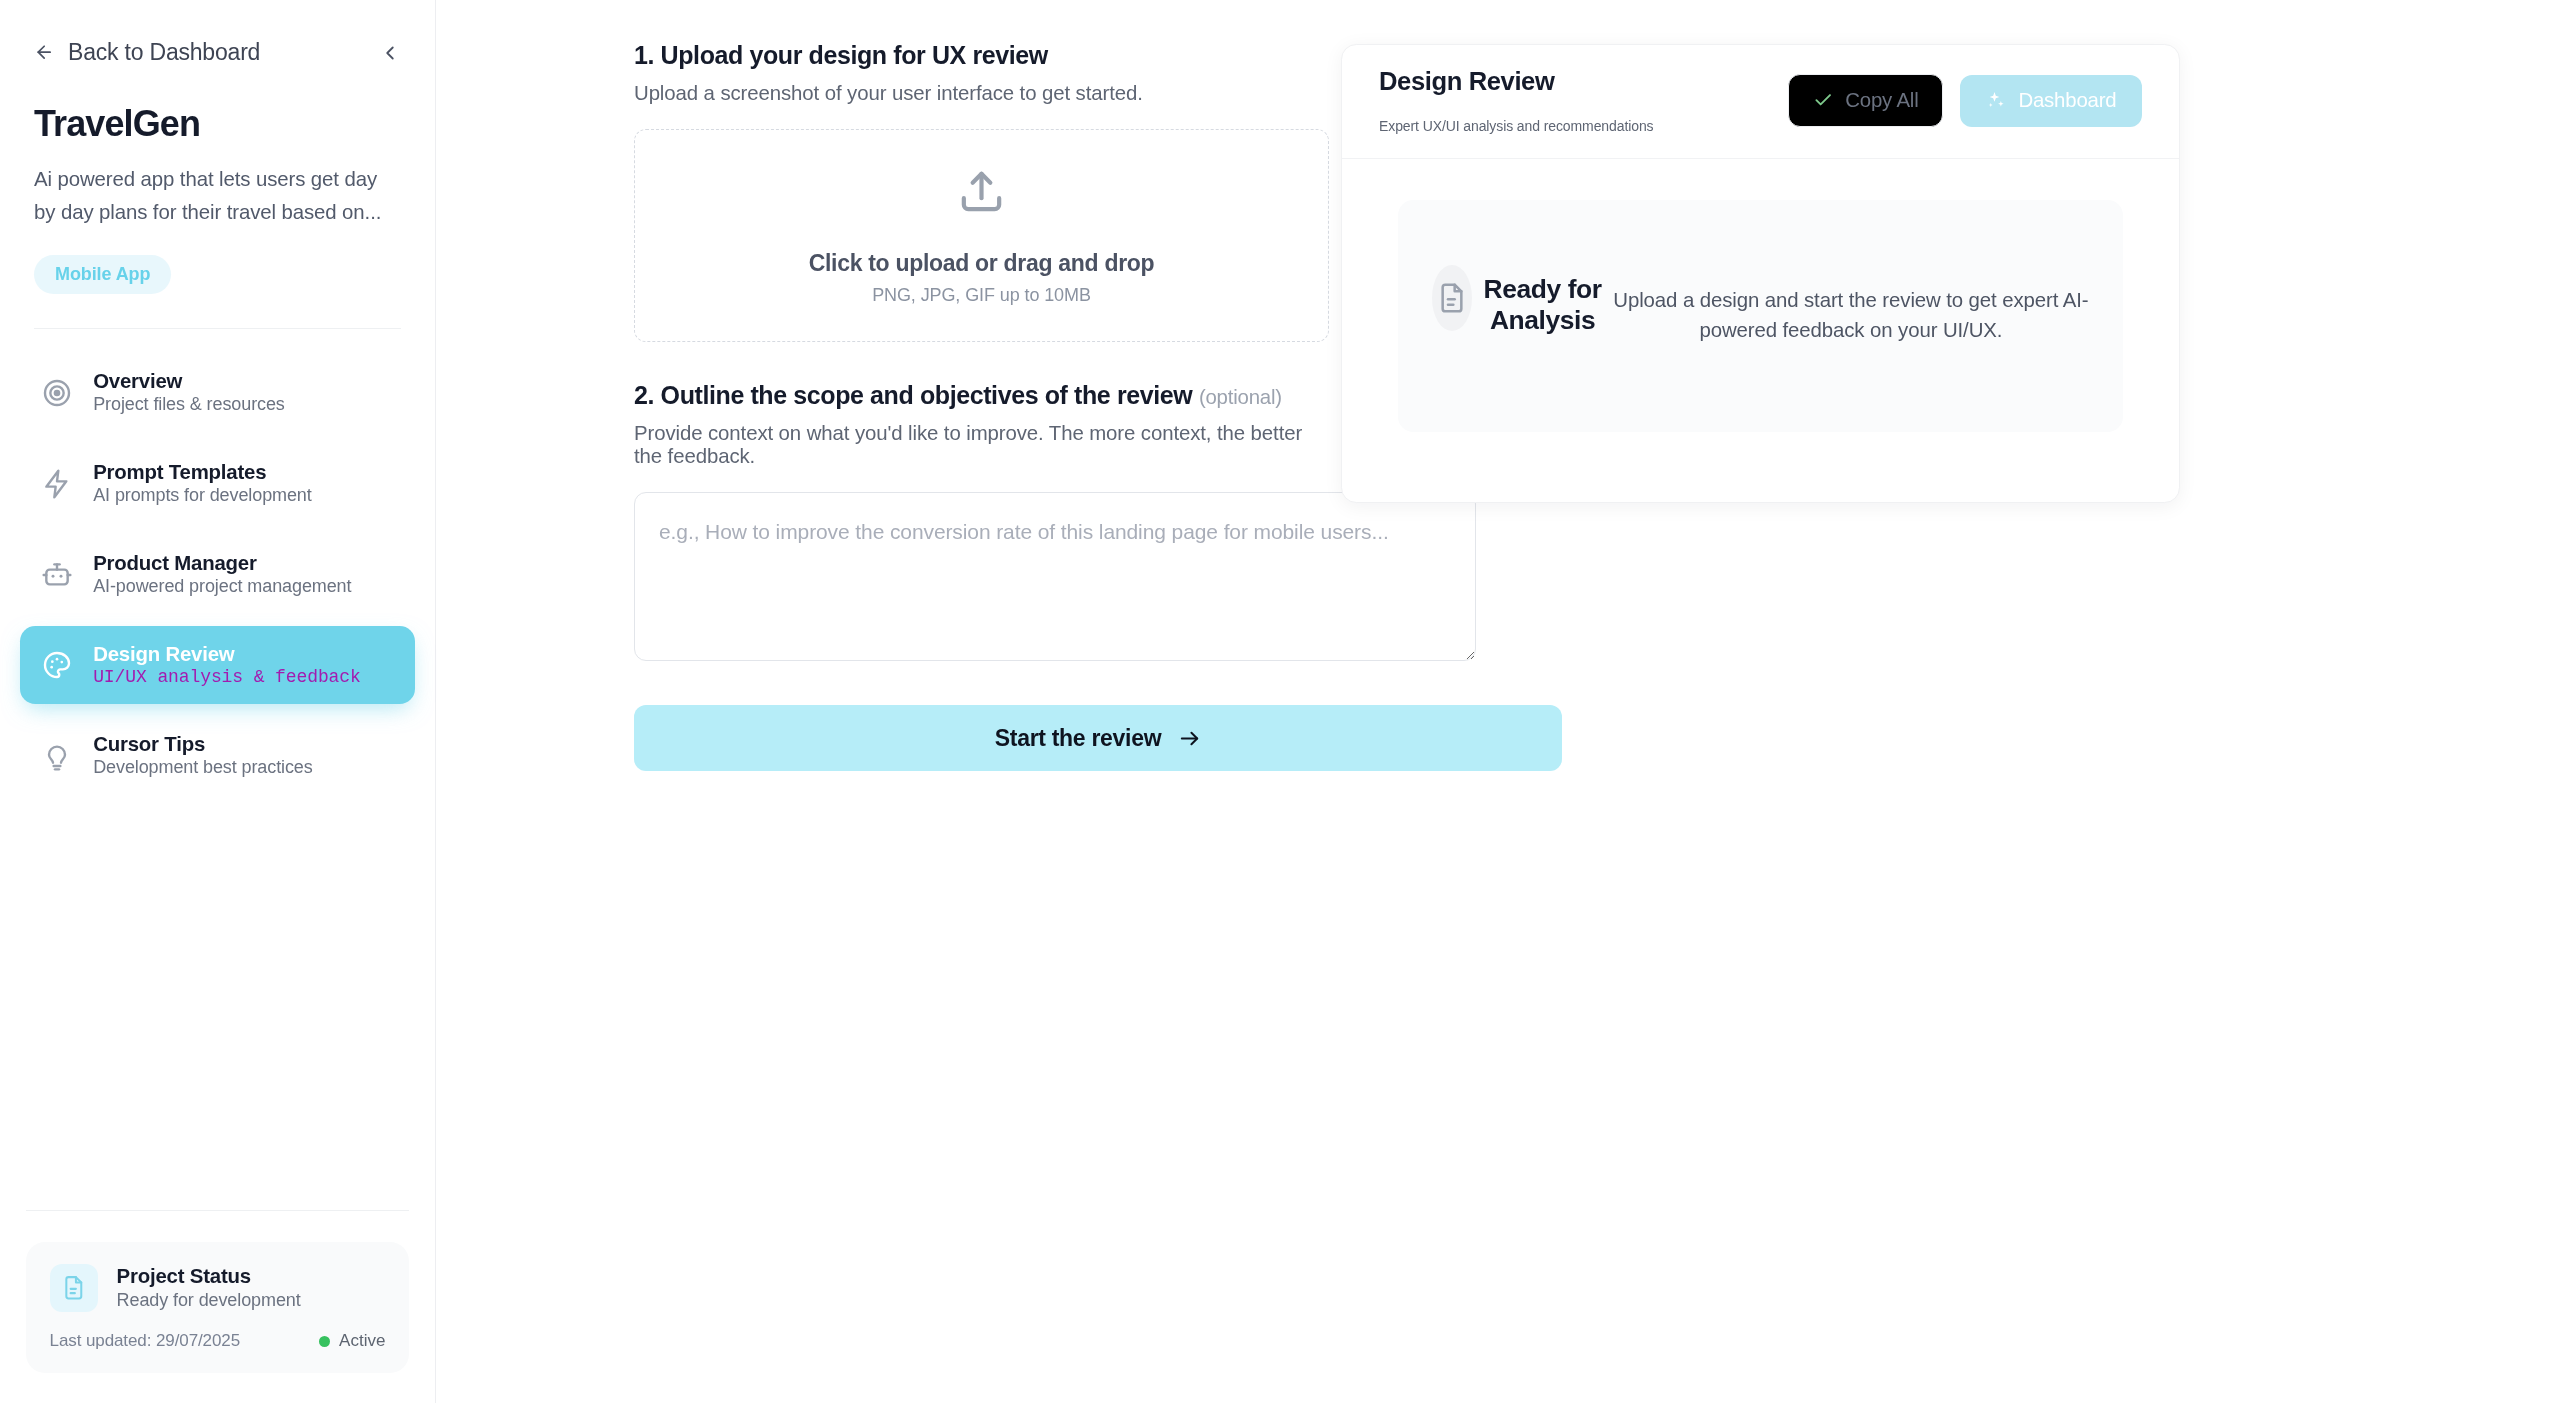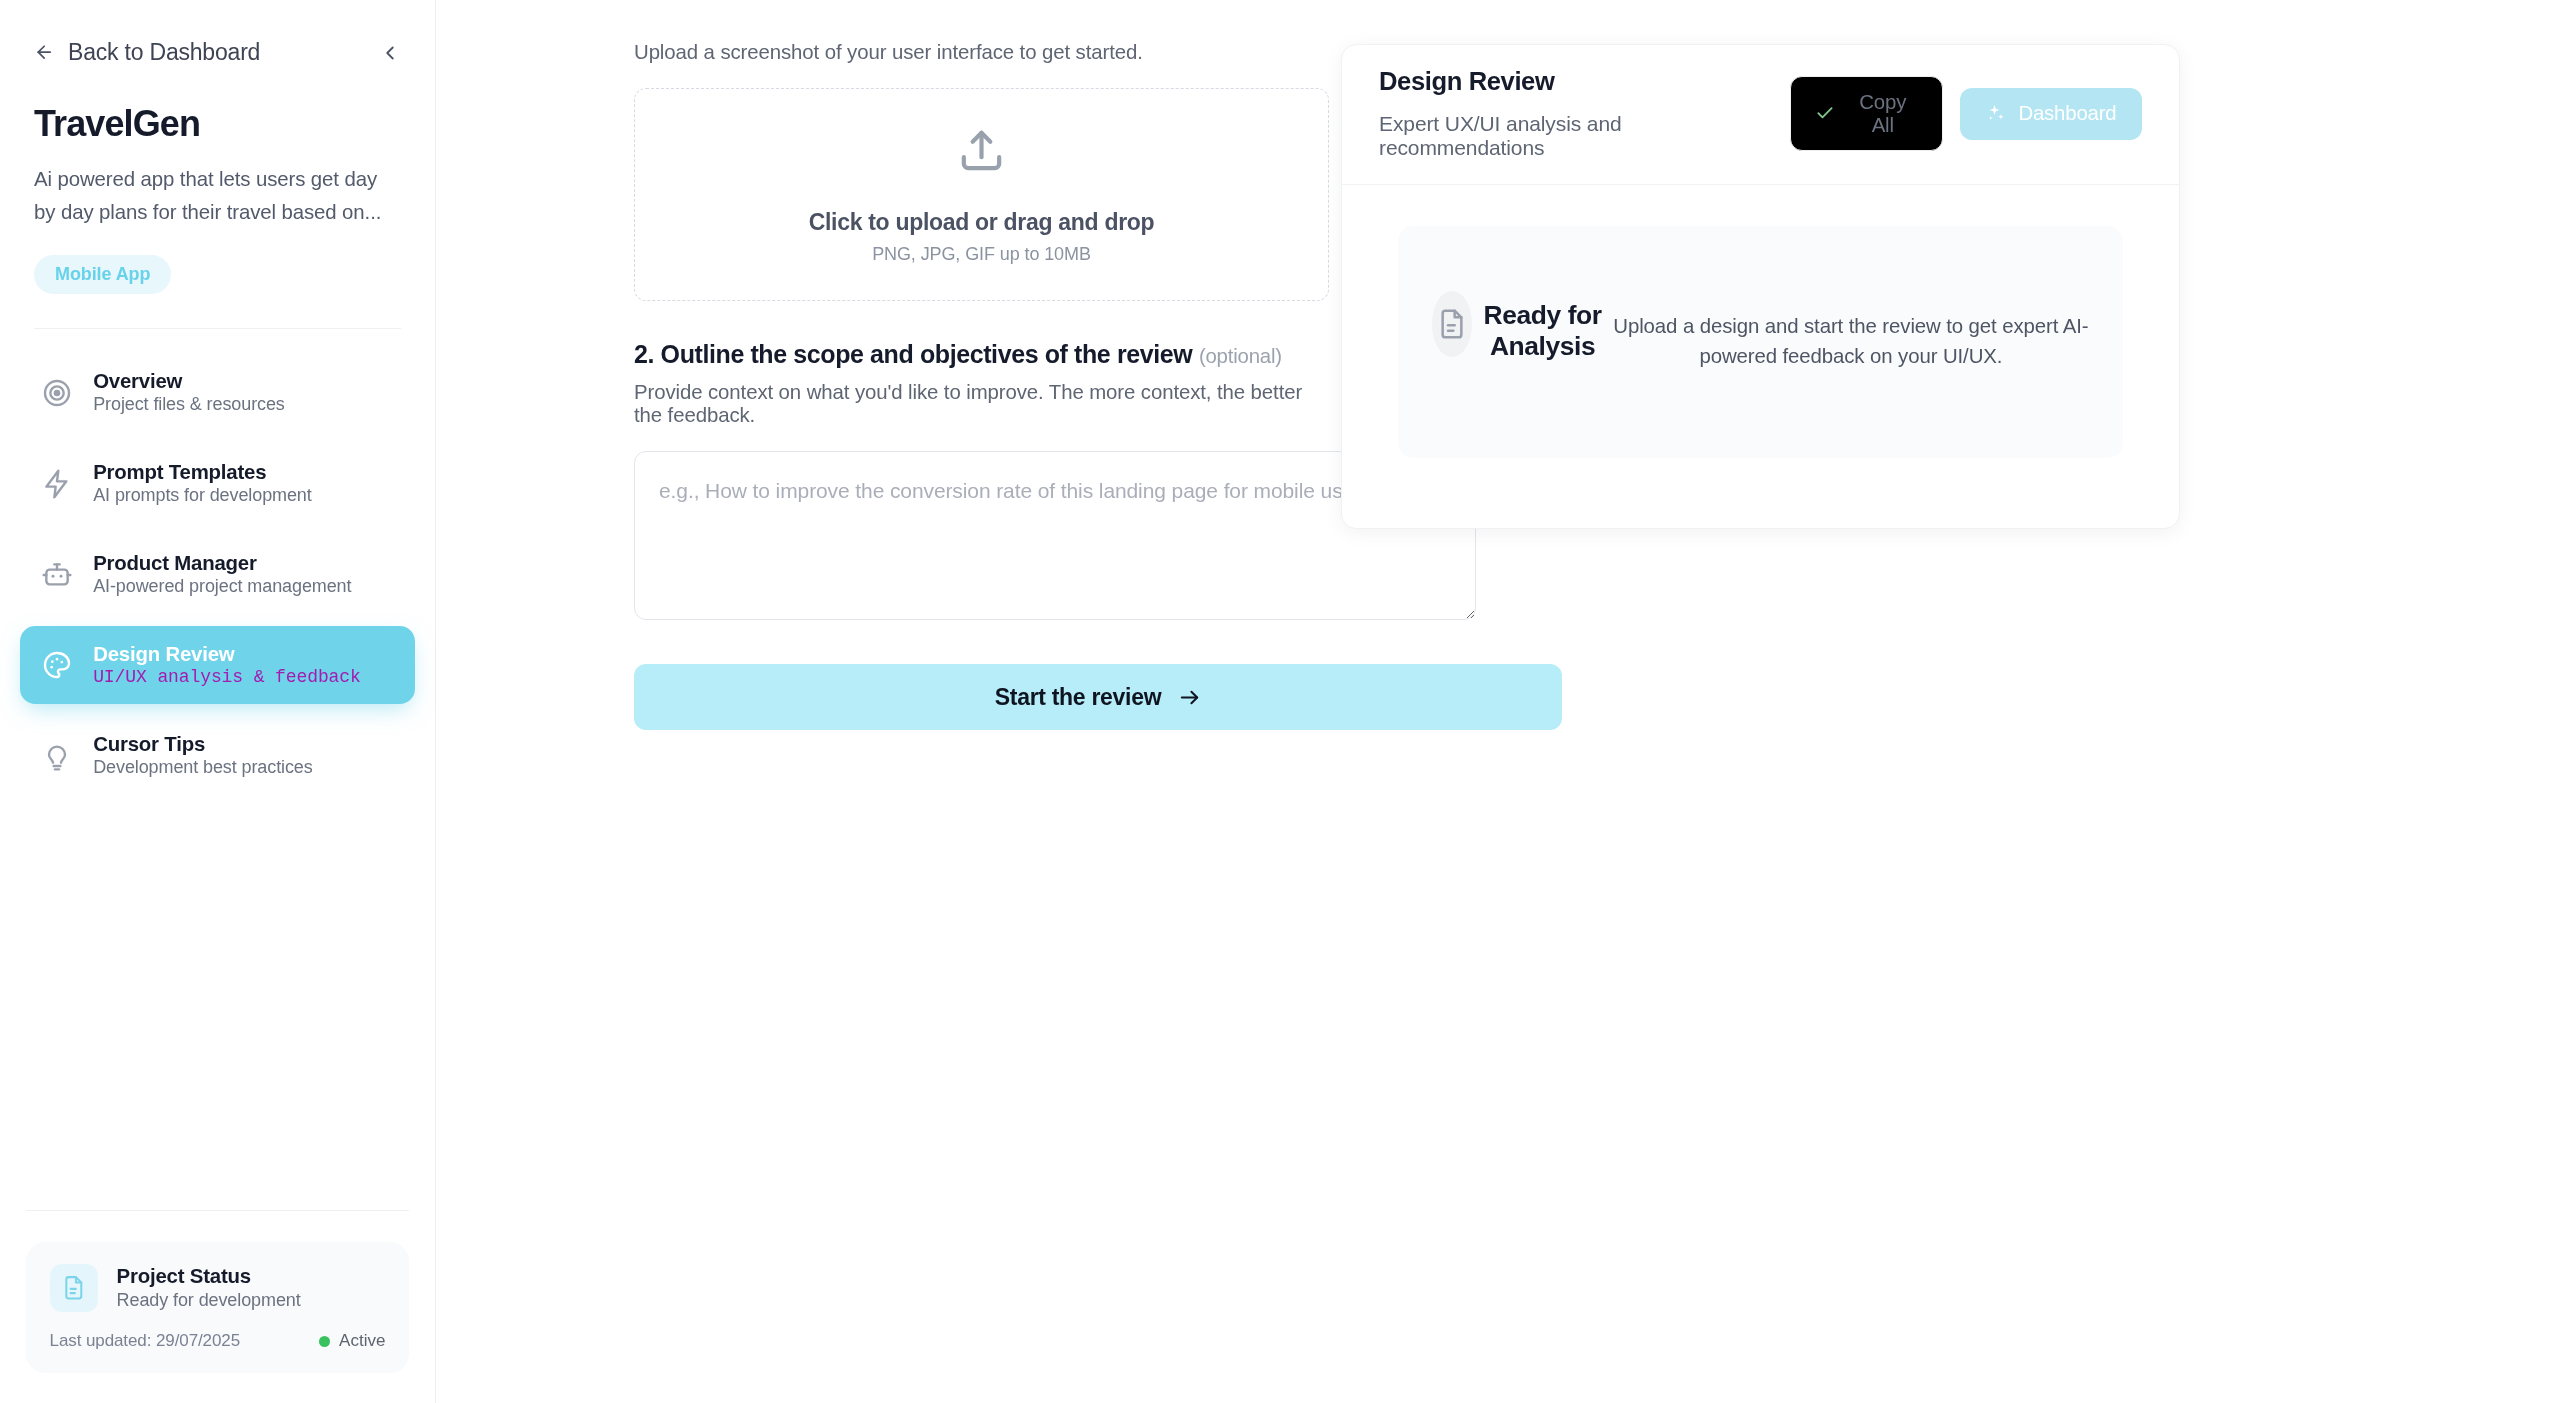--- a/index.html
+++ b/index.html
@@ -133,21 +133,21 @@
     width: 839px; background: #ffffff; border-radius: 15.3px;
     border: 0.9px solid #f0f1f3;
     box-shadow: 0 3.4px 19px rgba(17,24,39,0.055);
     overflow: hidden;
   }
   .panel-head {
     display: flex; align-items: center; justify-content: space-between;
     padding: 22px 37px 24px 37px; border-bottom: 0.9px solid #f1f2f4;
   }
   .panel-title { font-size: 25.6px; font-weight: 700; color: #151b2b; letter-spacing: -0.4px; }
-  .panel-sub { font-size: 21px; color: #5e6573; letter-spacing: -0.1px; margin-top: 16px; }
+  .panel-sub { font-size: 14px; color: #5e6573; letter-spacing: -0.1px; margin-top: 22px; }
   .panel-actions { display: flex; align-items: center; gap: 17px; }
   .btn-copy {
     display: flex; align-items: center; gap: 12px;
     background: #000000; border: 0.9px solid #eceef1; border-radius: 12px;
     padding: 13.6px 24px; font-size: 20.4px; color: #6b7280;
     letter-spacing: -0.2px; cursor: pointer;
     font-family: "Liberation Sans", sans-serif;
   }
   .check-ico { width: 20.4px; height: 20.4px; color: #7ec98c; }
   .btn-regen {
@@ -289,20 +289,21 @@
             <i class="dot"></i>
             <span>Active</span>
           </span>
         </div>
       </div>
     </div>
   </aside>
 
   <main class="center">
 
+    <h2 class="sec-h">1. Upload your design for UX review</h2>
     <p class="sec-p">Upload a screenshot of your user interface to get started.</p>
 
     <div class="dropzone">
       <svg class="up-ico" viewBox="0 0 24 24" fill="none" stroke="currentColor" stroke-width="1.9" stroke-linecap="round" stroke-linejoin="round">
         <path d="M4 15v3a2 2 0 0 0 2 2h12a2 2 0 0 0 2-2v-3"></path>
         <polyline points="8 8 12 4 16 8"></polyline>
         <line x1="12" y1="4" x2="12" y2="15"></line>
       </svg>
       <div class="dz-main">Click to upload or drag and drop</div>
       <div class="dz-sub">PNG, JPG, GIF up to 10MB</div>

